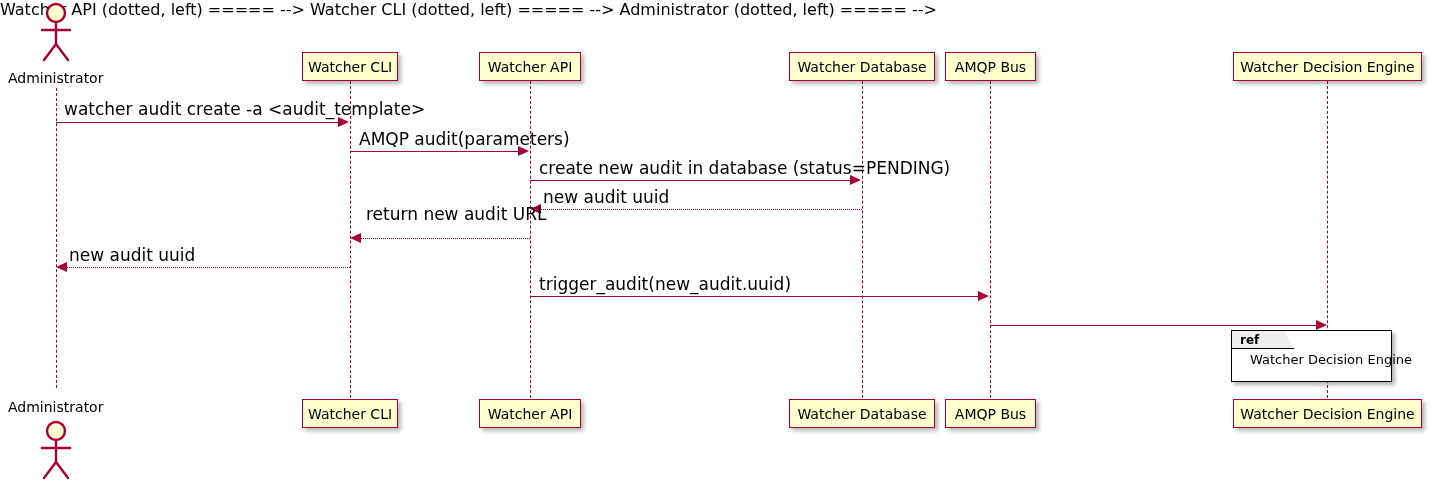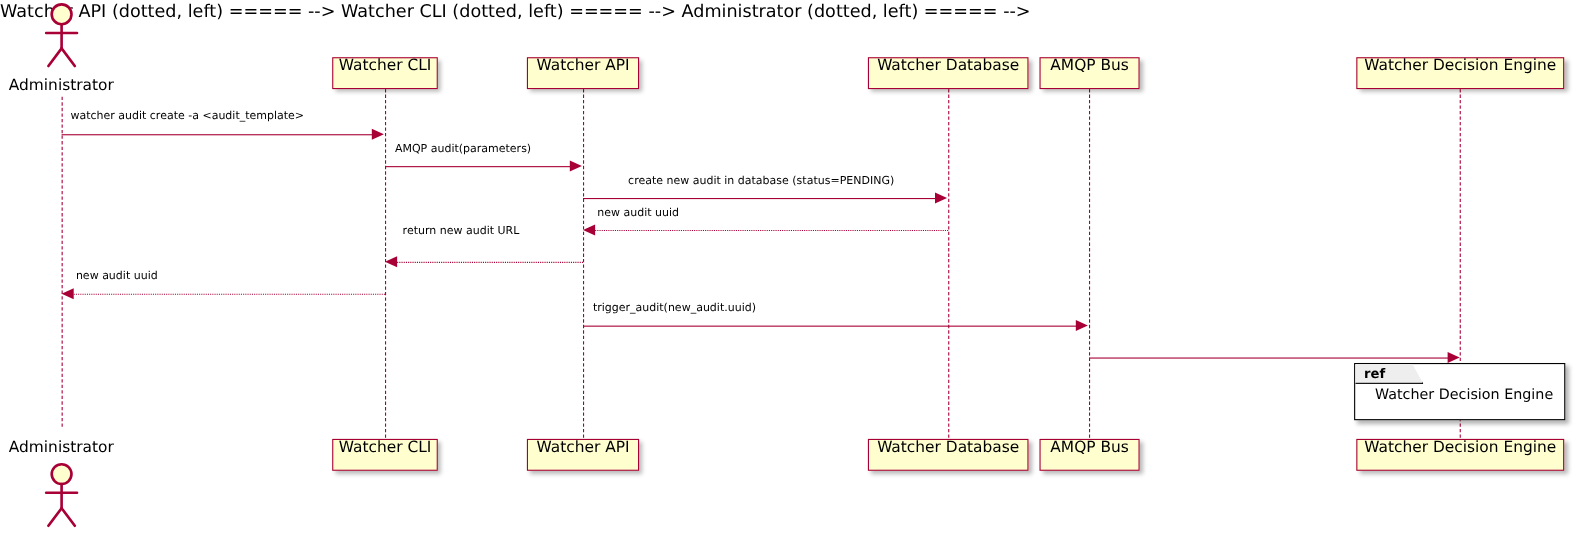--- a/index.html
+++ b/index.html
@@ -25,21 +25,21 @@
     top: 88px;
     height: 304px;
   }
   .participant-box {
     position: absolute;
     background: #FEFECE;
     border: 1.5px solid #A80036;
     box-shadow: 3px 3px 4px rgba(0,0,0,0.28);
     box-sizing: border-box;
     display: flex;
-    align-items: flex-start;
+    align-items: center;
     justify-content: center;
     font-size: 14px;
     color: #000000;
     line-height: 1;
     white-space: nowrap;
     padding: 0 9px;
     height: 29px;
   }
   .actor-label {
     position: absolute;
@@ -53,21 +53,21 @@
   .msg-line {
     position: absolute;
     height: 0;
     border-top: 1.5px solid #A80036;
   }
   .msg-line.dotted {
     border-top: 1.5px dotted #A80036;
   }
   .msg-label {
     position: absolute;
-    font-size: 10px;
+    font-size: 17px;
     color: #000000;
     white-space: nowrap;
     line-height: 1;
   }
   .arrowhead {
     position: absolute;
     width: 0;
     height: 0;
   }
   .arrowhead.right {
@@ -197,21 +197,21 @@
   <div class="msg-label" style="left:64px; top:101px;">watcher audit create -a &lt;audit_template&gt;</div>
   <div class="msg-line" style="left:56px; top:122px; width:283px;"></div>
   <div class="arrowhead right" style="left:338px; top:117px;"></div>
 
   
   <div class="msg-label" style="left:359px; top:131px;">AMQP audit(parameters)</div>
   <div class="msg-line" style="left:350px; top:151px; width:169px;"></div>
   <div class="arrowhead right" style="left:518px; top:146px;"></div>
 
   
-  <div class="msg-label" style="left:571px; top:160px;">create new audit in database (status=PENDING)</div>
+  <div class="msg-label" style="left:539px; top:160px;">create new audit in database (status=PENDING)</div>
   <div class="msg-line" style="left:530px; top:180px; width:321px;"></div>
   <div class="arrowhead right" style="left:850px; top:175px;"></div>
 
    Watcher API (dotted, left) ===== --&gt;
   <div class="msg-label" style="left:543px; top:189px;">new audit uuid</div>
   <div class="msg-line dotted" style="left:541px; top:209px; width:321px;"></div>
   <div class="arrowhead left" style="left:530px; top:204px;"></div>
 
    Watcher CLI (dotted, left) ===== --&gt;
   <div class="msg-label" style="left:366px; top:206px;">return new audit URL</div>
@@ -226,21 +226,21 @@
   
   <div class="msg-label" style="left:539px; top:276px;">trigger_audit(new_audit.uuid)</div>
   <div class="msg-line" style="left:530px; top:296px; width:449px;"></div>
   <div class="arrowhead right" style="left:978px; top:291px;"></div>
 
   
   <div class="msg-line" style="left:990px; top:325px; width:327px;"></div>
   <div class="arrowhead right" style="left:1316px; top:320px;"></div>
 
   
-  <div class="ref-box" style="left:1231px; top:330px; width:192px; height:52px;">
+  <div class="ref-box" style="left:1231px; top:330px; width:161px; height:52px;">
     <div class="ref-tab" style="width:62px;">
       <span>ref</span>
     </div>
     <div class="ref-body">
       <div>Watcher Decision Engine</div>
     </div>
   </div>
 
 </div>
 

